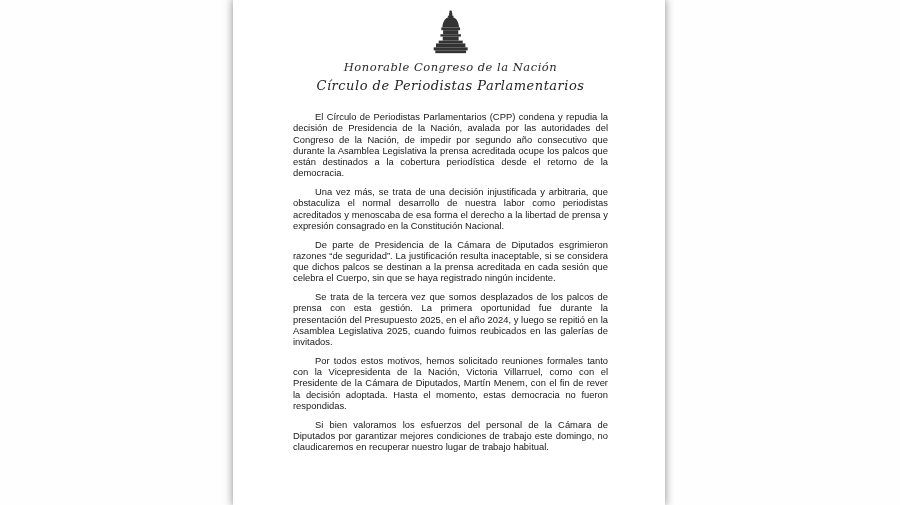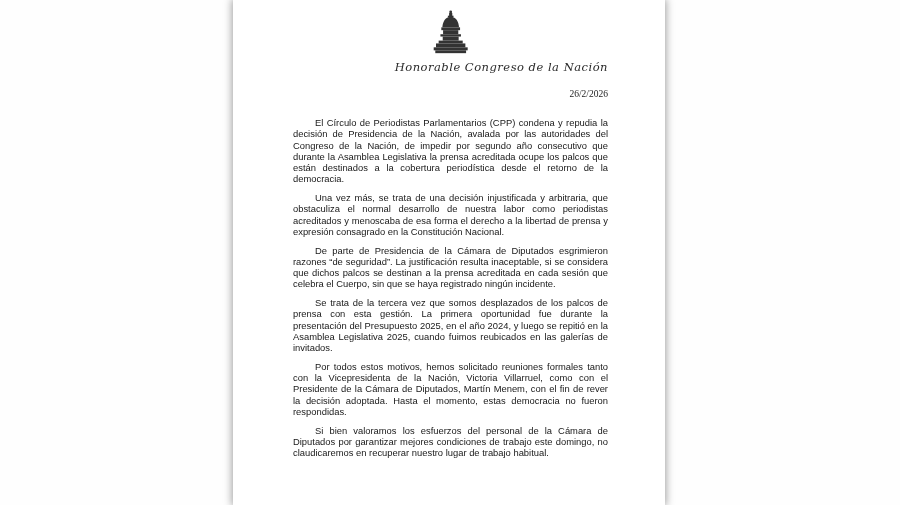--- a/index.html
+++ b/index.html
@@ -29,21 +29,21 @@
   .emblem-wrap {
     text-align: center;
     height: 48px;
     margin-top: 2px;
   }
   .emblem-wrap svg {
     height: 46px;
     width: auto;
   }
   .org-line1 {
-    text-align: right;
+    text-align: center;
     font-family: "DejaVu Serif", serif;
     font-style: italic;
     font-size: 11.5px;
     letter-spacing: 0.5px;
     color: #2a2a2a;
     margin-top: 2px;
     white-space: nowrap;
   }
   .org-line2 {
     text-align: center;
@@ -94,22 +94,22 @@
           <rect x="11" y="30" width="18" height="4.6"></rect>
           <rect x="6.4" y="34.6" width="27.2" height="3.2"></rect>
           <rect x="3.4" y="37.8" width="33.2" height="4.4"></rect>
           <rect x="0.8" y="42.2" width="38.4" height="3.4"></rect>
           <rect x="2.6" y="45.6" width="34.8" height="3.2"></rect>
         </g>
       </svg>
     </div>
 
     <div class="org-line1">Honorable Congreso de la Nación</div>
+    <div class="org-line2">Círculo de Periodistas Parlamentarios</div>
 
-    <div class="doc-date">26/2/2026</div>
 
     <div class="body-text">
       <p>El Círculo de Periodistas Parlamentarios (CPP) condena y repudia la decisión de Presidencia de la Nación, avalada por las autoridades del Congreso de la Nación, de impedir por segundo año consecutivo que durante la Asamblea Legislativa la prensa acreditada ocupe los palcos que están destinados a la cobertura periodística desde el retorno de la democracia.</p>
       <p>Una vez más, se trata de una decisión injustificada y arbitraria, que obstaculiza el normal desarrollo de nuestra labor como periodistas acreditados y menoscaba de esa forma el derecho a la libertad de prensa y expresión consagrado en la Constitución Nacional.</p>
       <p>De parte de Presidencia de la Cámara de Diputados esgrimieron razones “de seguridad”. La justificación resulta inaceptable, si se considera que dichos palcos se destinan a la prensa acreditada en cada sesión que celebra el Cuerpo, sin que se haya registrado ningún incidente.</p>
       <p>Se trata de la tercera vez que somos desplazados de los palcos de prensa con esta gestión. La primera oportunidad fue durante la presentación del Presupuesto 2025, en el año 2024, y luego se repitió en la Asamblea Legislativa 2025, cuando fuimos reubicados en las galerías de invitados.</p>
       <p>Por todos estos motivos, hemos solicitado reuniones formales tanto con la Vicepresidenta de la Nación, Victoria Villarruel, como con el Presidente de la Cámara de Diputados, Martín Menem, con el fin de rever la decisión adoptada. Hasta el momento, estas democracia no fueron respondidas.</p>
       <p>Si bien valoramos los esfuerzos del personal de la Cámara de Diputados por garantizar mejores condiciones de trabajo este domingo, no claudicaremos en recuperar nuestro lugar de trabajo habitual.</p>
     </div>
 

